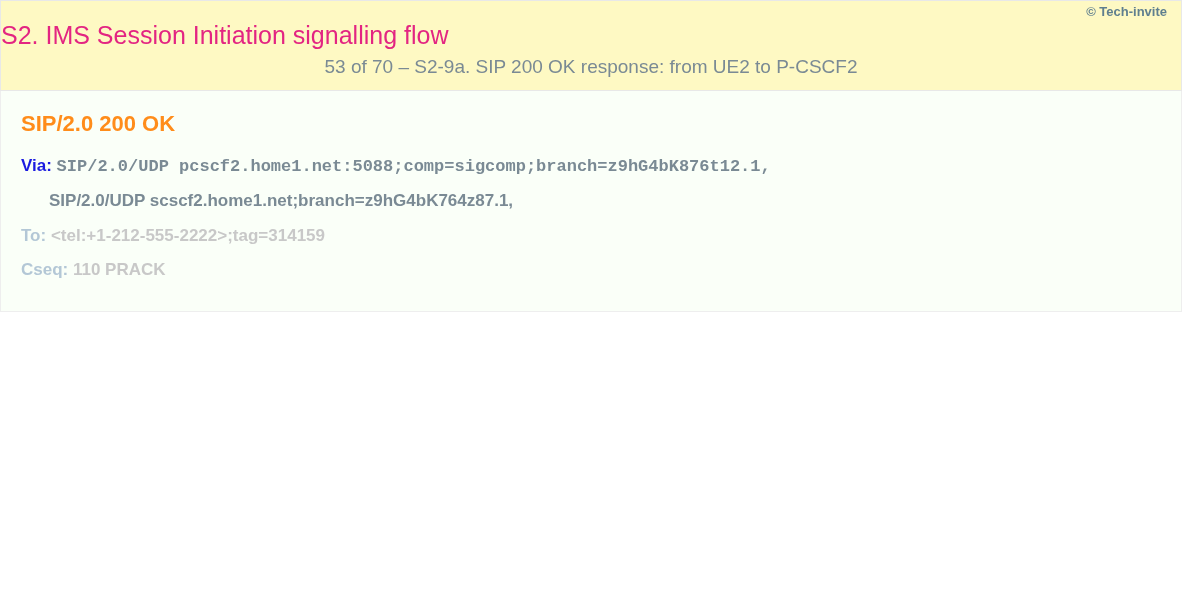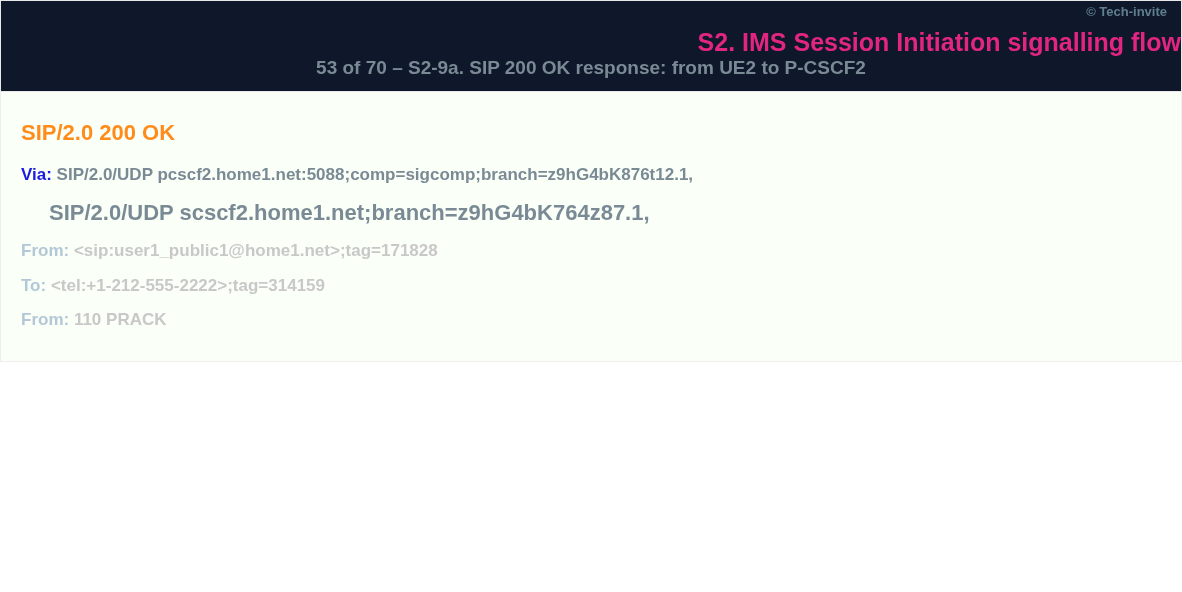--- a/index.html
+++ b/index.html
@@ -4,72 +4,72 @@
 <style>
   * { box-sizing: border-box; }
   body {
     margin: 0;
     padding: 0;
     font-family: Verdana, Arial, sans-serif;
     background: #ffffff;
     width: 1182px;
   }
   .header {
-    background: #0f172a;
-    padding: 23px 0 10px 0;
+    background: #fef9c3;
+    padding: 16px 0 10px 0;
     position: relative;
     border: 1px solid #e8e8e8;
   }
   .copyright {
     position: absolute;
     top: 3px;
     right: 14px;
     color: #5f7f8f;
     font-size: 13px;
     font-weight: bold;
   }
   .title {
-    text-align: right;
+    text-align: left;
     color: #e32582;
     font-size: 25px;
-    font-weight: bold;
-    margin: 4px 0 0 0;
+    font-weight: normal;
+    margin: 4px 0 6px 0;
   }
   .subtitle {
     text-align: center;
     color: #7a8a94;
     font-size: 19px;
-    font-weight: bold;
+    font-weight: normal;
     margin: 0 0 2px 0;
   }
   .body-area {
     background: #fafff8;
-    padding: 28px 20px 20px 20px;
+    padding: 20px 20px 20px 20px;
     border: 1px solid #eeeeee;
     border-top: none;
   }
   .statusline {
     color: #ff8c1a;
     font-size: 22px;
     font-weight: bold;
     margin-bottom: 16px;
   }
   .hdr-row {
     font-size: 17px;
     font-weight: bold;
     line-height: 1.55;
     margin-bottom: 8px;
   }
   .hdr-name-active { color: #1a1ae0; }
-  .hdr-val-active  { color: #7a8a94; }
+  .hdr-val-active  { color: #7a8a94; font-family: Liberation Mono, monospace; }
   .hdr-name-dim    { color: #b3c7d6; }
   .hdr-val-dim     { color: #c8c8c8; }
   .via-cont {
     padding-left: 28px;
-    font-size: 22px;
+    font-size: 17px;
     font-weight: bold;
     color: #7a8a94;
     line-height: 1.55;
     margin-bottom: 8px;
   }
 </style>
 </head>
 <body>
 
 <div class="header">
@@ -84,18 +84,17 @@
 
   <div class="hdr-row">
     <span class="hdr-name-active">Via</span><span class="hdr-name-active">: </span><span class="hdr-val-active">SIP/2.0/UDP pcscf2.home1.net:5088;comp=sigcomp;branch=z9hG4bK876t12.1,</span>
   </div>
   <div id="via-rest-container">
       <div class="via-cont">SIP/2.0/UDP scscf2.home1.net;branch=z9hG4bK764z87.1,</div>
     </div>
 
 
   <div id="dim-headers-container">
-      <div class="hdr-row"><span class="hdr-name-dim">From: </span><span class="hdr-val-dim">&lt;sip:user1_public1@home1.net&gt;;tag=171828</span></div>
       <div class="hdr-row"><span class="hdr-name-dim">To: </span><span class="hdr-val-dim">&lt;tel:+1-212-555-2222&gt;;tag=314159</span></div>
-      <div class="hdr-row"><span class="hdr-name-dim">From: </span><span class="hdr-val-dim">110 PRACK</span></div>
+      <div class="hdr-row"><span class="hdr-name-dim">Cseq: </span><span class="hdr-val-dim">110 PRACK</span></div>
     </div>
 
 </div>
 
 </body></html>

